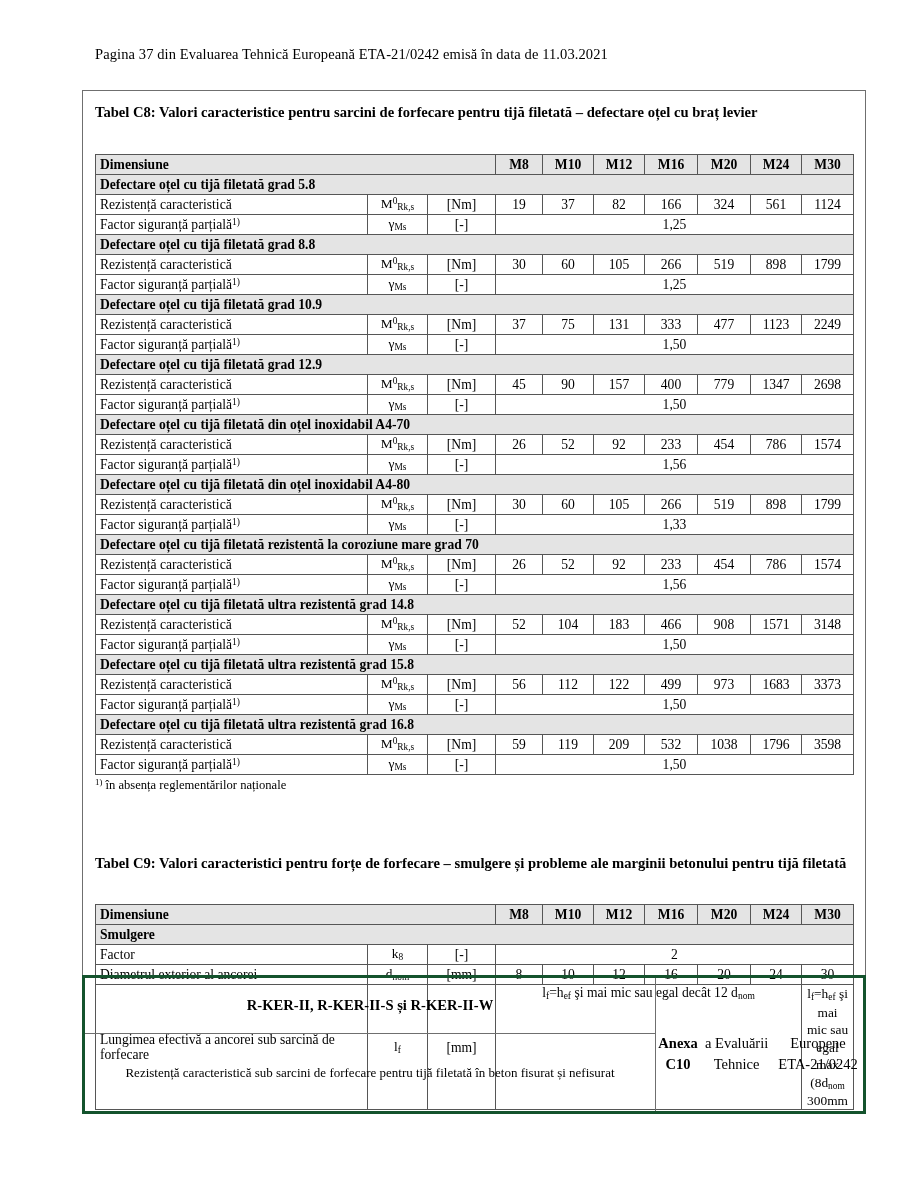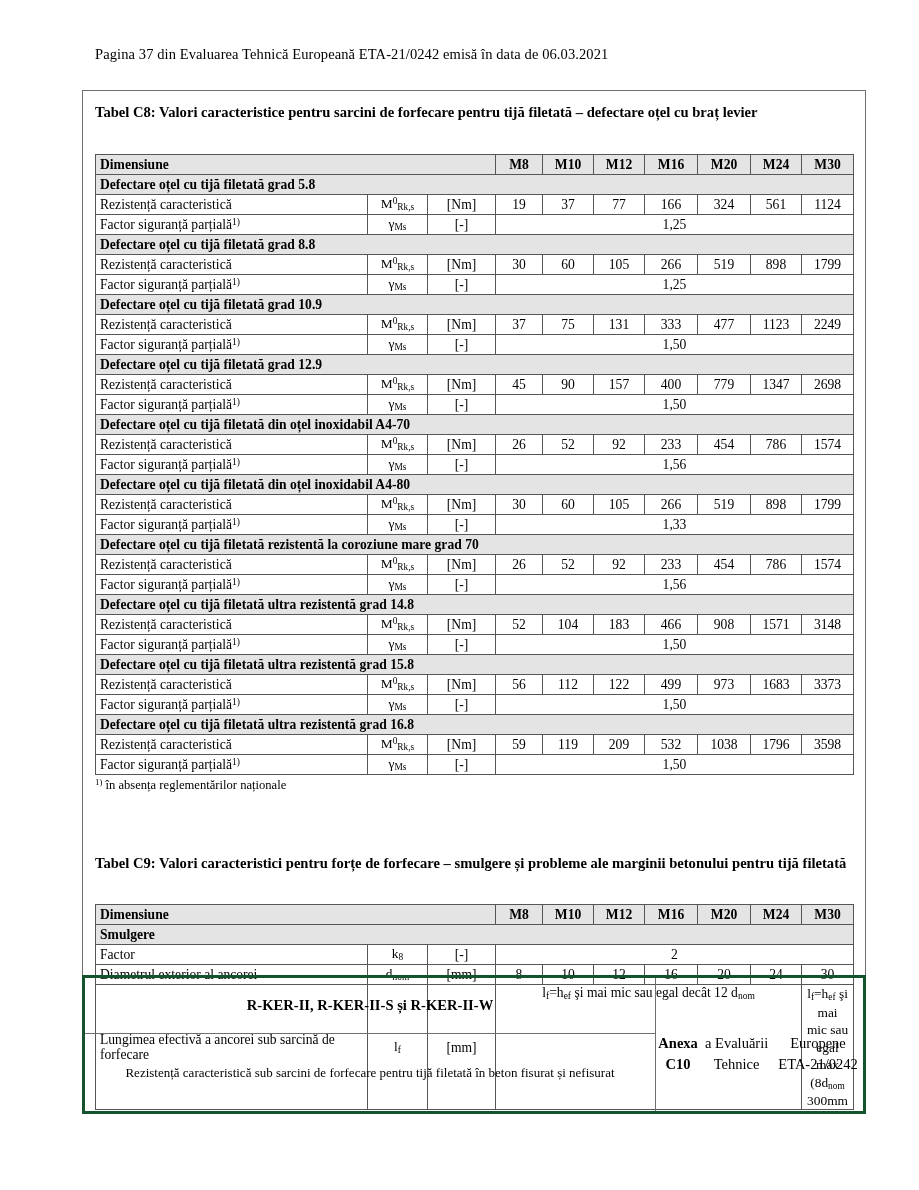--- a/index.html
+++ b/index.html
@@ -144,21 +144,21 @@
     padding-top: 18px;
     text-align: center;
     font-size: 14.5px;
     line-height: 1.40;
   }
   .footer-right .anx { font-weight: bold; }
 </style>
 </head>
 <body>
 
-<div class="page-header">Pagina 37 din Evaluarea Tehnică Europeană ETA-21/0242 emisă în data de 06.03.2021</div>
+<div class="page-header">Pagina 37 din Evaluarea Tehnică Europeană ETA-21/0242 emisă în data de 11.03.2021</div>
 
 <div class="page-frame"></div>
 
 <div class="content">
 
   <div class="tbl-title">Tabel C8: Valori caracteristice pentru sarcini de forfecare pentru tijă filetată – defectare oțel cu braț levier</div>
 
   <table class="doc">
     <colgroup>
       <col style="width:272px">
@@ -185,21 +185,21 @@
         </tr>
         <tr>
           <td class="lbl grey" colspan="10">Defectare oțel cu tijă filetată grad 5.8</td>
         </tr>
         <tr>
           <td class="lbl">Rezistență caracteristică</td>
           <td class="ctr sym">M<sup>0</sup><sub>Rk,s</sub></td>
           <td class="ctr">[Nm]</td>
           <td class="ctr">19</td>
           <td class="ctr">37</td>
-          <td class="ctr">77</td>
+          <td class="ctr">82</td>
           <td class="ctr">166</td>
           <td class="ctr">324</td>
           <td class="ctr">561</td>
           <td class="ctr">1124</td>
         </tr>
         <tr>
           <td class="lbl">Factor siguranță parțială<sup>1)</sup></td>
           <td class="ctr sym">γ<sub>Ms</sub></td>
           <td class="ctr">[-]</td>
           <td class="ctr" colspan="7">1,25</td>

